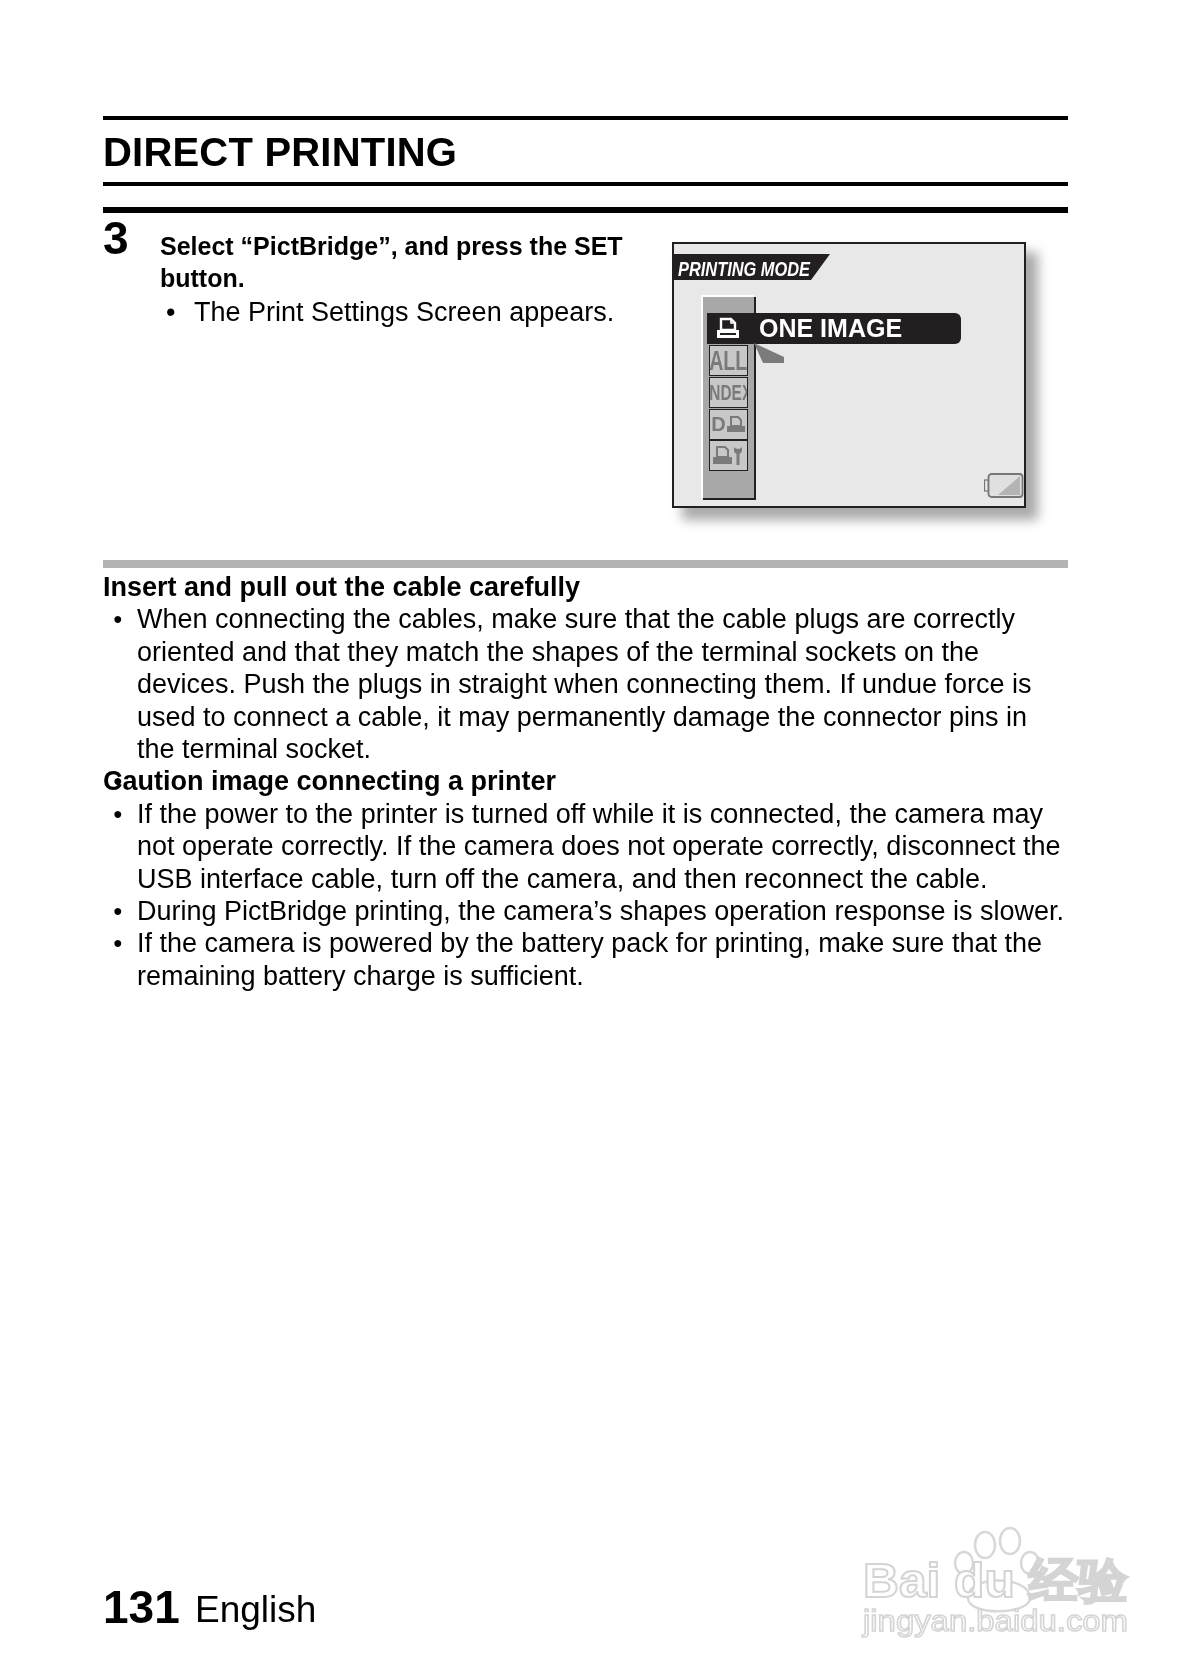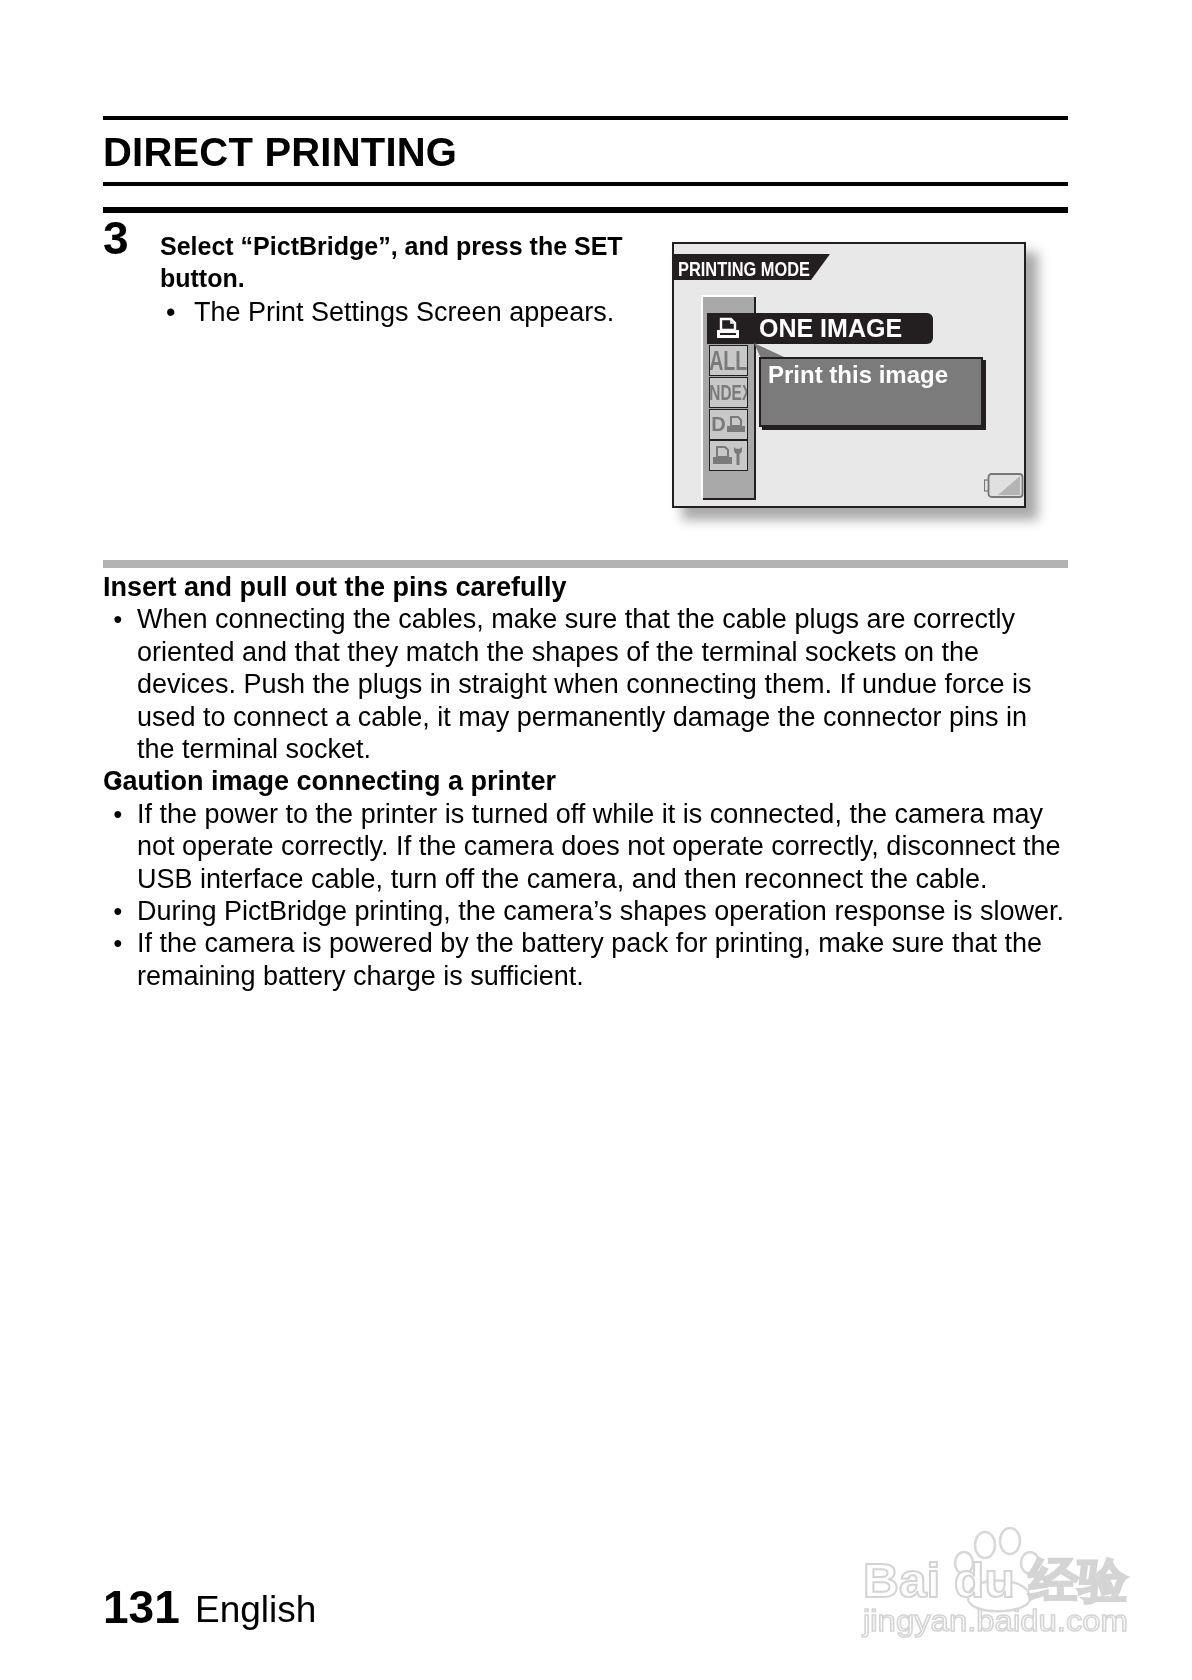--- a/index.html
+++ b/index.html
@@ -12,35 +12,35 @@
   .step-head { left: 160px; top: 230px; width: 500px; font-size: 25px; font-weight: bold; line-height: 32px; }
   .step-note { left: 166px; top: 296px; font-size: 27px; line-height: 32px; white-space: nowrap; }
   .step-note .dot { display: inline-block; width: 28px; }
 
   
   .screen-shadow { left: 682px; top: 252px; width: 356px; height: 268px; background: #9a9a9a;
                    filter: blur(6px); opacity: 0.85; }
   .screen { left: 672px; top: 242px; width: 354px; height: 266px; background: #e8e8e8;
             border: 2px solid #231f20; box-sizing: border-box; overflow: hidden; }
   .mode-tab { left: -2px; top: 10px; height: 26px; width: 158px; background: #231f20;
-              clip-path: polygon(0 0, 100% 0, 88% 100%, 0 100%); }
+              clip-path: polygon(0 0, 100% 0, 88% 100%, 0 100%); font-style: italic; }
   .mode-label { left: 6px; top: 2px; color: #fff; font-size: 21px; font-weight: bold; line-height: 26px;
                 transform: scaleX(0.78); transform-origin: left center; white-space: nowrap; }
   .sidebar { left: 27px; top: 51px; width: 53px; height: 203px; background: #a8a8a8;
              border-left: 2px solid #fff; border-top: 2px solid #fff; box-sizing: border-box;
              box-shadow: 2px 2px 0 #231f20; }
   .side-item { position: absolute; left: 6px; width: 39px; height: 31px; border: 1.5px solid #231f20;
                box-sizing: border-box; background: #c8c8c8; color: #7a7a7a; font-weight: bold;
                display: flex; align-items: center; justify-content: center; overflow: hidden; }
   .side-all { top: 48px; font-size: 28px; transform-origin: center; }
   .side-all span, .side-index span { display: inline-block; transform: scaleX(0.7); }
   .side-index { top: 80px; font-size: 22px; }
   .side-dprint { top: 112px; font-size: 20px; }
   .side-settings { top: 143px; }
-  .one-image { left: 33px; top: 69px; width: 226px; height: 31px; background: #231f20; border-radius: 0 6px 6px 0; }
+  .one-image { left: 33px; top: 69px; width: 226px; height: 31px; background: #231f20; border-radius: 0 6px 6px 0; padding-left: 28px; }
   .one-image .pic { position: absolute; left: 8px; top: 4px; }
   .one-image-label { left: 52px; top: 1px; color: #fff; font-size: 25px; font-weight: bold; line-height: 29px; white-space: nowrap; }
   .tip-tail { left: 80px; top: 99px; width: 30px; height: 20px; background: #7b7b7b;
               clip-path: polygon(0 0, 100% 70%, 100% 100%, 30% 100%); }
   .tooltip { left: 85px; top: 113px; width: 224px; height: 70px; background: #7b7b7b;
              border: 2px solid #231f20; box-sizing: border-box; box-shadow: 3px 3px 0 #231f20; }
   .tooltip-label { left: 7px; top: 0px; color: #fff; font-size: 24px; font-weight: bold; line-height: 32px; white-space: nowrap; }
   .battery { left: 310px; top: 229px; width: 40px; height: 25px; }
 
   .caution-bar { left: 103px; top: 560px; width: 965px; height: 8px; background: #b3b3b3; }
@@ -101,35 +101,32 @@
     <svg class="pic" width="26" height="24" viewBox="0 0 26 24">
       <path d="M6 2 H16 L20 6 V13 H6 Z" fill="none" stroke="#fff" stroke-width="2.4"></path>
       <path d="M16 2 V6 H20" fill="none" stroke="#fff" stroke-width="1.6"></path>
       <rect x="2" y="13" width="22" height="8" fill="#fff"></rect>
       <rect x="5" y="16" width="16" height="2" fill="#231f20"></rect>
     </svg>
     <div class="abs one-image-label">ONE IMAGE</div>
   </div>
 
   <div class="abs tip-tail"></div>
-  <div class="abs tooltip">
-    <div class="abs tooltip-label">Print this image</div>
-  </div>
 
   <svg class="abs battery" viewBox="0 0 40 25">
     <rect x="0.5" y="7" width="4" height="11" fill="none" stroke="#777" stroke-width="1.2"></rect>
     <rect x="4.5" y="1" width="34" height="23" rx="3" fill="#e0e0e0" stroke="#777" stroke-width="1.8"></rect>
     <polygon points="14,22 36,3 36,22" fill="#b4b4b4"></polygon>
   </svg>
 </div>
 
 <div class="abs caution-bar"></div>
 <div class="abs caution">
 
-  <div class="b">Insert and pull out the pins carefully</div>
+  <div class="b">Insert and pull out the cable carefully</div>
   <div class="bullet">
     <span class="dot" style="font-size:16px;">●</span>
     <span>When connecting the cables, make sure that the cable plugs are correctly oriented and that they match the shapes of the terminal sockets on the devices. Push the plugs in straight when connecting them. If undue force is used to connect a cable, it may permanently damage the connector pins in the terminal socket.</span>
   </div>
   <div class="bullet">
     <span class="dot" style="font-size:16px;">●</span>
   </div>
 
   <div class="b">Caution image connecting a printer</div>
   <div class="bullet">

